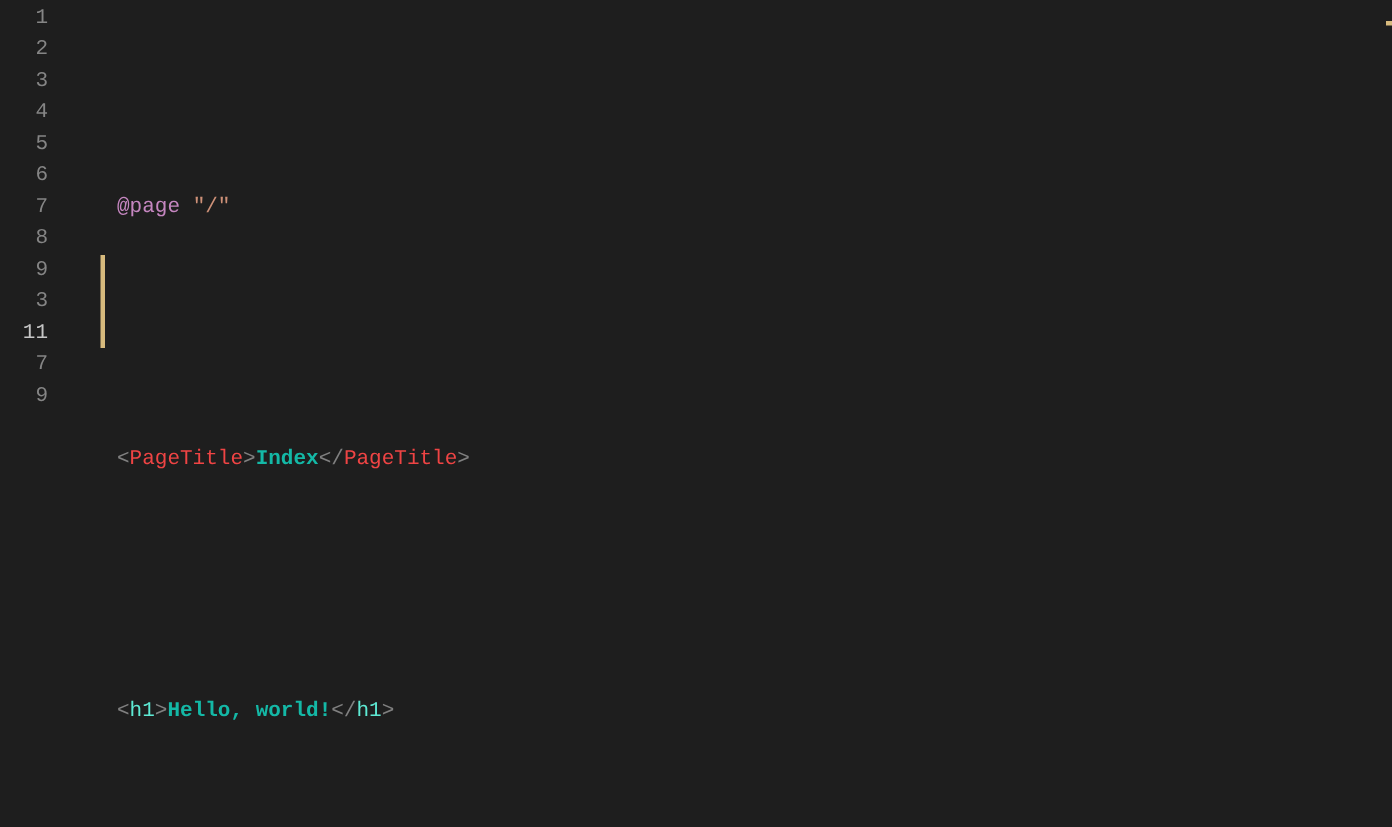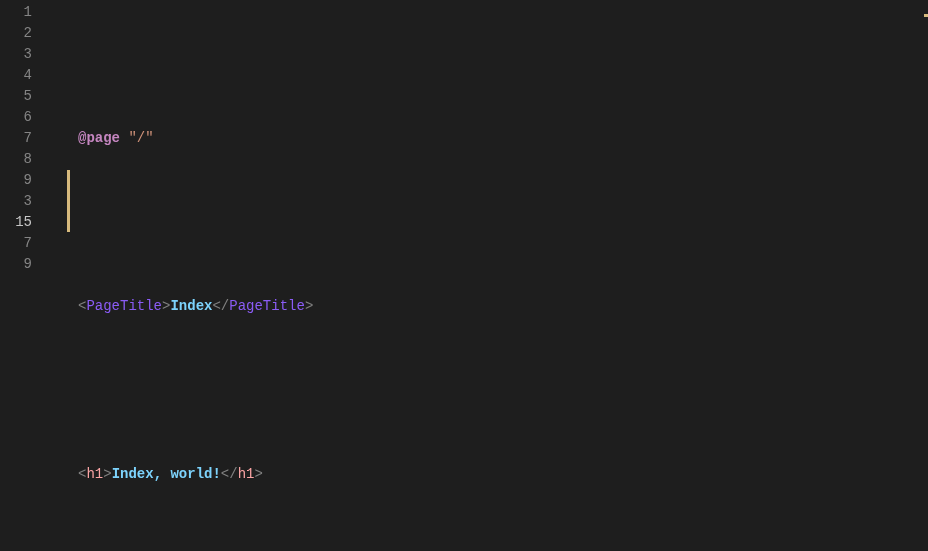--- a/index.html
+++ b/index.html
@@ -34,27 +34,27 @@
     white-space: pre;
     position: relative;
   }
   .row { height: 21px; padding-left: 28px; position: relative; }
   .changebar {
     position: absolute;
     left: 17px; width: 3px;
     background: #d7ba7d;
   }
   
-  .c-page   { color: #c586c0; font-weight: bold; }  
+  .c-page   { color: #c586c0; }  
   .c-str    { color: #ce9178; }
   .c-punct  { color: #808080; }
-  .c-comp   { color: #8b5cf6; }  
+  .c-comp   { color: #ef4444; }  
   .c-plain  { color: #d4d4d4; }
-  .c-bold   { color: #7dd3fc; font-weight: 600; }
-  .c-tag    { color: #fca5a5; }
+  .c-bold   { color: #14b8a6; font-weight: 600; }
+  .c-tag    { color: #5eead4; }
   .minimap {
     position: absolute;
     top: 0; right: 0;
     width: 4px; height: 100%;
   }
   .minimap .mm-mark {
     position: absolute; right: 0;
     width: 4px; height: 3px;
     background: #d7ba7d;
   }
@@ -68,39 +68,39 @@
     <div class="ln">1</div>
     <div class="ln">2</div>
     <div class="ln">3</div>
     <div class="ln">4</div>
     <div class="ln">5</div>
     <div class="ln">6</div>
     <div class="ln">7</div>
     <div class="ln">8</div>
     <div class="ln">9</div>
     <div class="ln">3</div>
-    <div class="ln current">15</div>
+    <div class="ln current">11</div>
     <div class="ln">7</div>
     <div class="ln">9</div>
   </div>
 
   <div class="code">
 
     <div class="changebar" style="top:170px;height:62px;"></div>
 
     
     <div class="row"><span class="c-page">@page</span><span class="c-plain"> </span><span class="c-str">"/"</span></div>
     
     <div class="row"></div>
     
     <div class="row"><span class="c-punct">&lt;</span><span class="c-comp">PageTitle</span><span class="c-punct">&gt;</span><span class="c-bold">Index</span><span class="c-punct">&lt;/</span><span class="c-comp">PageTitle</span><span class="c-punct">&gt;</span></div>
     
     <div class="row"></div>
     
-    <div class="row"><span class="c-punct">&lt;</span><span class="c-tag">h1</span><span class="c-punct">&gt;</span><span class="c-bold">Index, world!</span><span class="c-punct">&lt;/</span><span class="c-tag">h1</span><span class="c-punct">&gt;</span></div>
+    <div class="row"><span class="c-punct">&lt;</span><span class="c-tag">h1</span><span class="c-punct">&gt;</span><span class="c-bold">Hello, world!</span><span class="c-punct">&lt;/</span><span class="c-tag">h1</span><span class="c-punct">&gt;</span></div>
     
     <div class="row"></div>
     
     
     
     
     
     
     
     

